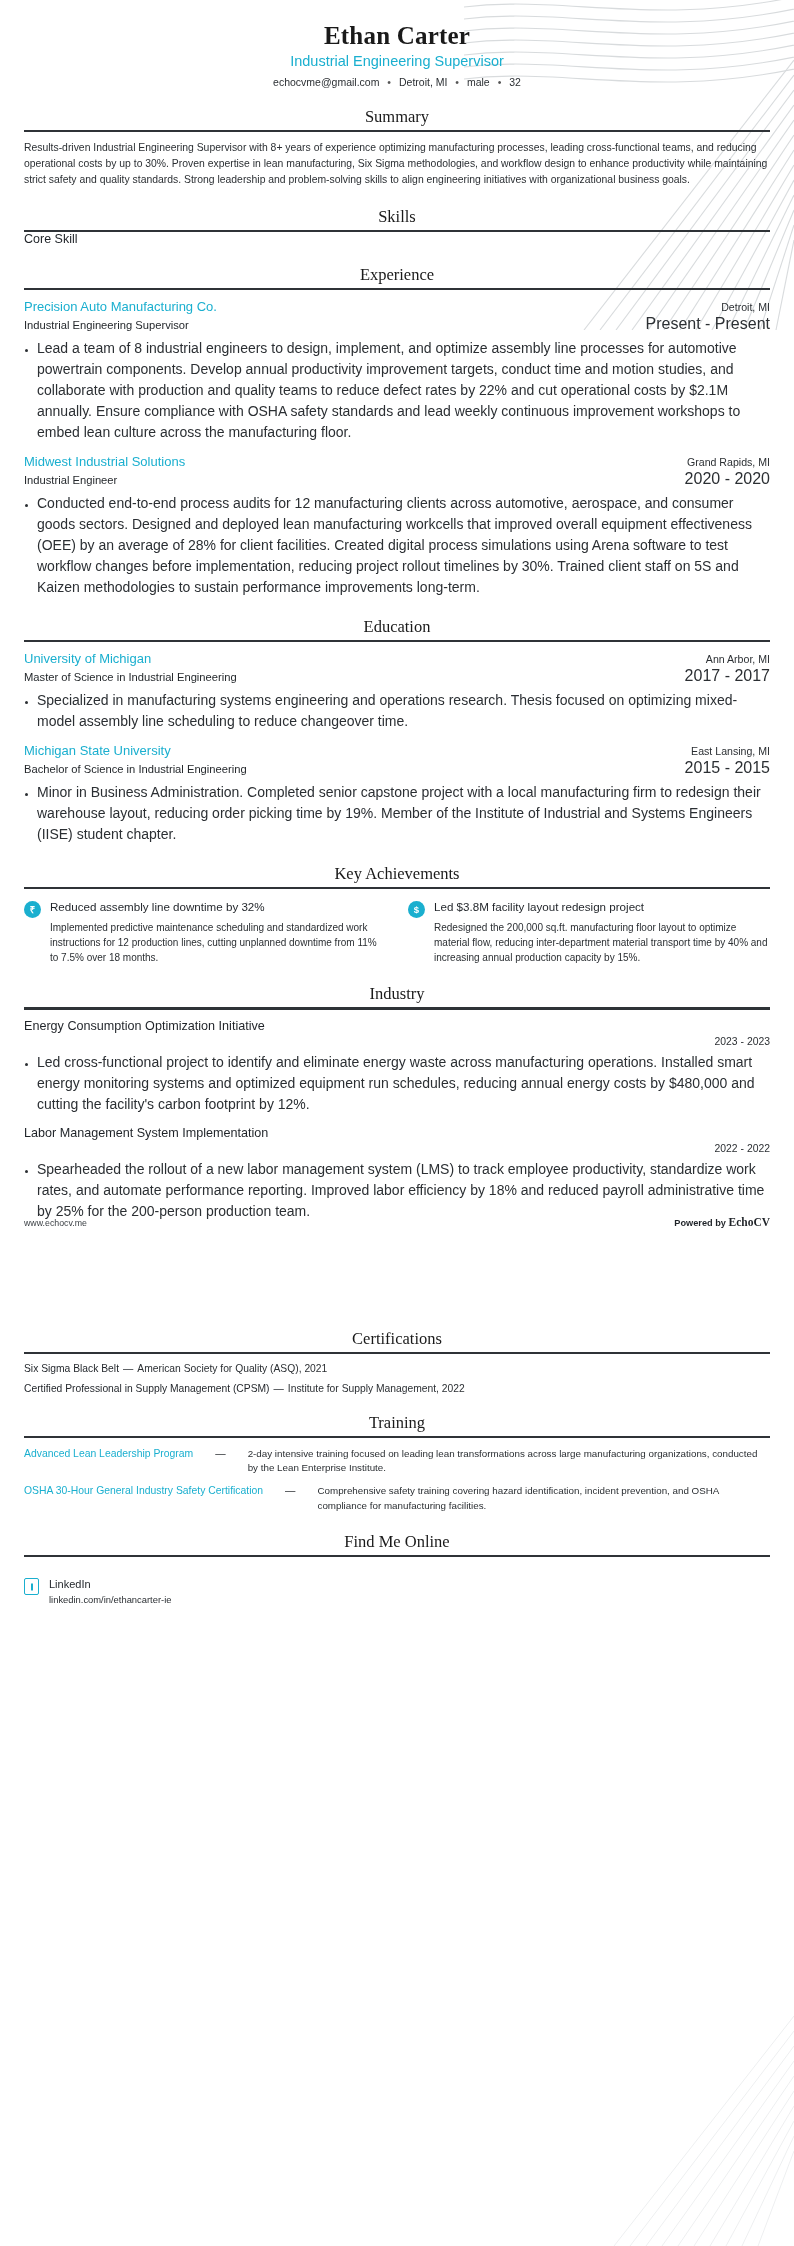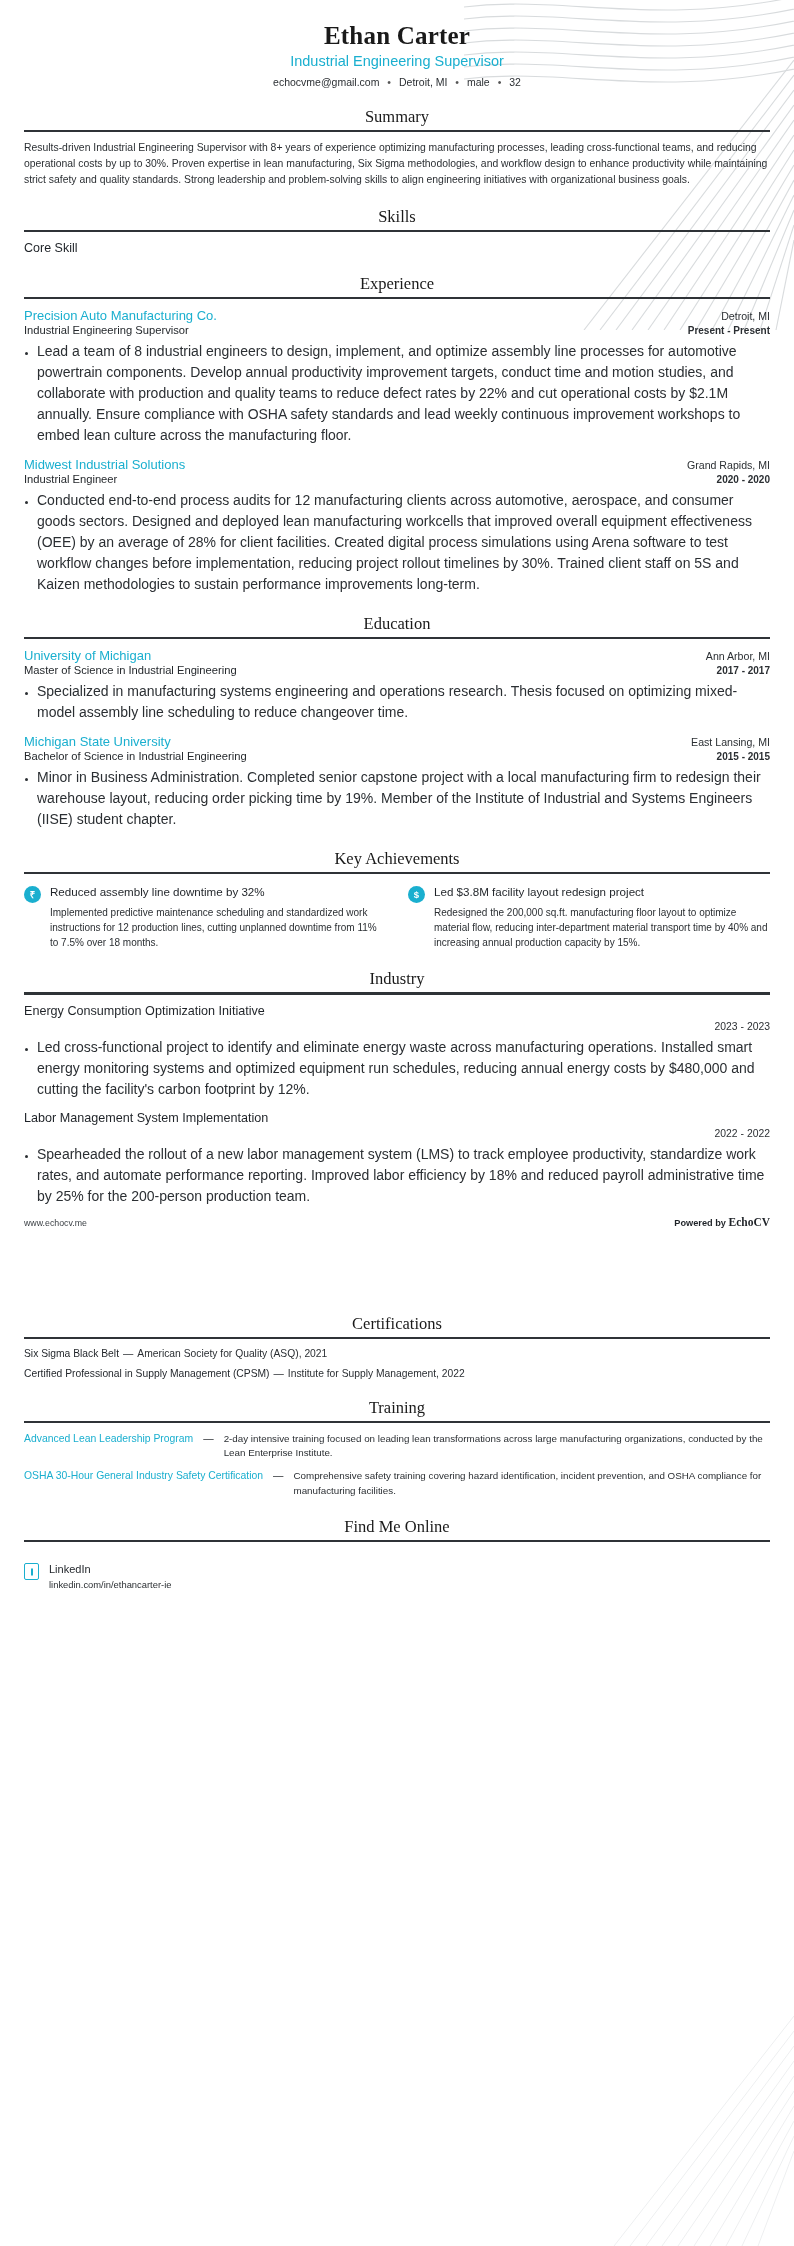--- a/index.html
+++ b/index.html
@@ -76,39 +76,39 @@
   
   .summary {
     font-size: 10.4px;
     line-height: 1.52;
     color: #2b2f33;
     padding-top: 8px;
     text-align: left;
   }
 
   
-  .skill-group-name { font-size: 12.5px; color: #1f2328; padding-top: 9px; }
+  .skill-group-name { font-size: 12.5px; color: #1f2328; }
   .chips { display: flex; flex-wrap: wrap; gap: 7px; padding-top: 8px; }
   .chip {
     border: 1px solid #3a3f44;
     border-radius: 2px;
     padding: 5px 11px;
     font-size: 9.6px;
     color: #24282c;
     background: #fff;
     white-space: nowrap;
   }
 
   
   .entry { padding-top: 9px; }
   .entry-row { display: flex; justify-content: space-between; align-items: baseline; }
   .org { font-size: 13px; color: #1aafcf; }
   .place { font-size: 10.6px; color: #2b2f33; white-space: nowrap; padding-left: 12px; }
   .role { font-size: 11.2px; color: #24282c; }
-  .dates { font-size: 10px; color: #2b2f33; white-space: nowrap; padding-left: 12px; font-weight: bold; }
+  .dates { font-size: 16px; color: #2b2f33; white-space: nowrap; padding-left: 12px; }
   .entry-row2 { display: flex; justify-content: space-between; align-items: baseline; margin-top: 1px; }
   ul.bullets { margin: 5px 0 0 0; padding-left: 13px; }
   ul.bullets li {
     font-size: 14px;
     line-height: 1.5;
     color: #2b2f33;
     margin-bottom: 2px;
   }
   ul.bullets li::marker { font-size: 9px; }
 
@@ -134,21 +134,21 @@
   .proj-title { font-size: 12.6px; color: #1f2328; }
   .proj-dates { font-size: 10.4px; color: #2b2f33; white-space: nowrap; }
   .proj-dates-row { display: flex; justify-content: flex-end; font-size: 10.4px; color: #2b2f33; padding-top: 3px;}
 
   
   .cert { font-size: 10.3px; color: #2b2f33; padding-top: 9px; }
   .cert .cert-name { color: #1f2328; }
   .cert .dash { padding: 0 4px; }
 
   
-  .train { display: flex; align-items: flex-start; padding-top: 9px; gap: 4px; }
+  .train { display: flex; align-items: flex-start; padding-top: 9px; gap: 16px; }
   .train-name {
     color: #1aafcf;
     font-size: 10.4px;
     white-space: nowrap;
     padding-top: 1px;
   }
   .train-dash { padding: 0 6px; color: #2b2f33; font-size: 10.4px; padding-top: 1px;}
   .train-desc { font-size: 9.8px; color: #2b2f33; line-height: 1.45; flex: 1; }
 
   

